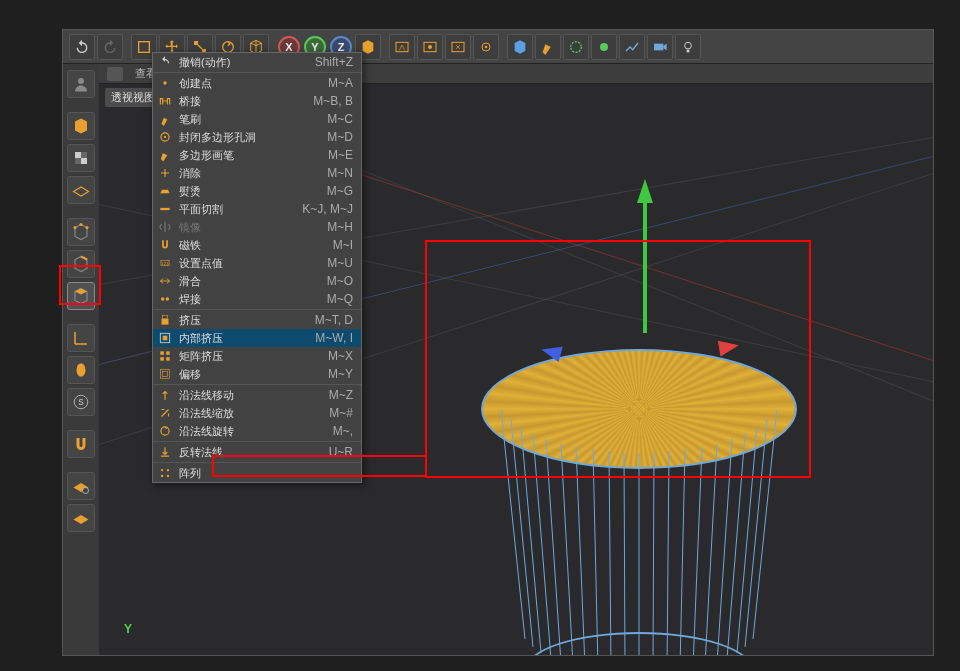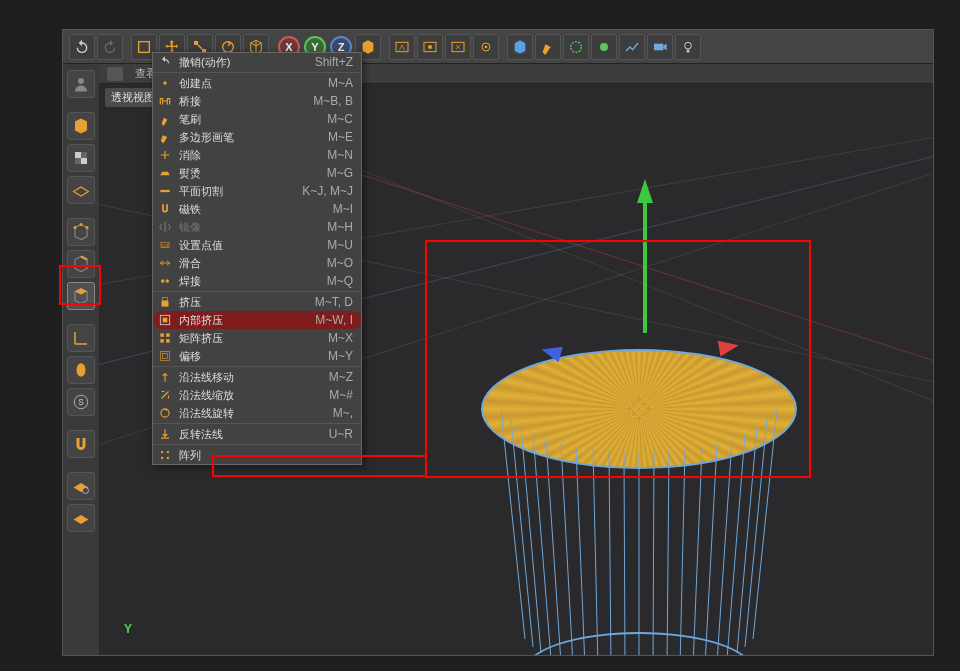--- a/index.html
+++ b/index.html
@@ -28,21 +28,21 @@
   .viewport { position: absolute; left: 36px; top: 34px; right: 0; bottom: 0; background: #2a2a2d; overflow: hidden; }
   .vp-header { height: 20px; background: #3d3d3d; display: flex; align-items: center; gap: 12px; padding: 0 8px; font-size: 11px; color: #bbb; border-bottom: 1px solid #222; }
   .vp-label { position: absolute; left: 6px; top: 24px; background: rgba(90,90,90,0.7); color: #ddd; font-size: 11px; padding: 2px 6px; border-radius: 2px; }
   
   
   .scene { position: absolute; inset: 20px 0 0 0; }
   
   
   .ctx-menu { position: absolute; left: 152px; top: 52px; width: 210px; background: #424242; border: 1px solid #666; box-shadow: 2px 2px 8px rgba(0,0,0,0.5); z-index: 100; }
   .ctx-item { height: 18px; display: flex; align-items: center; padding: 0 8px 0 4px; font-size: 11px; color: #ddd; gap: 6px; position: relative; }
-  .ctx-item.selected { background: #7f1d1d; border-radius: 8px; }
+  .ctx-item.selected { background: #0c4a6e; }
   .ctx-item.disabled { color: #777; }
   .ctx-icon { width: 16px; height: 16px; display: flex; align-items: center; justify-content: center; flex-shrink: 0; }
   .ctx-label { flex: 1; white-space: nowrap; }
   .ctx-shortcut { color: #aaa; font-size: 12px; }
   .ctx-sep { height: 1px; background: #555; margin: 1px 0; }
   
   
   .hi-box { position: absolute; border: 2px solid #ff0000; z-index: 200; pointer-events: none; }
   .hi-1 { left: 59px; top: 265px; width: 42px; height: 40px; }
   .hi-2 { left: 212px; top: 455px; width: 215px; height: 22px; }
@@ -365,20 +365,30 @@
         <svg viewBox="0 0 24 24" width="14" height="14">
           <path d="M6 20l4-10 6 3-6 11z" fill="#e8a030"></path>
         </svg>
       </span>
       <span class="ctx-label">笔刷</span>
       <span class="ctx-shortcut">M~C</span>
     </div>
     <div class="ctx-item">
       <span class="ctx-icon">
         <svg viewBox="0 0 24 24" width="14" height="14">
+          <circle cx="12" cy="12" r="7" fill="none" stroke="#e8a030" stroke-width="2"></circle>
+          <circle cx="12" cy="12" r="2" fill="#e8a030"></circle>
+        </svg>
+      </span>
+      <span class="ctx-label">封闭多边形孔洞</span>
+      <span class="ctx-shortcut">M~D</span>
+    </div>
+    <div class="ctx-item">
+      <span class="ctx-icon">
+        <svg viewBox="0 0 24 24" width="14" height="14">
           <path d="M5 19l3-10 8 3-7 11z" fill="#e8a030"></path>
         </svg>
       </span>
       <span class="ctx-label">多边形画笔</span>
       <span class="ctx-shortcut">M~E</span>
     </div>
     <div class="ctx-item">
       <span class="ctx-icon">
         <svg viewBox="0 0 24 24" width="14" height="14">
           <path d="M5 12h14M12 5v14" stroke="#e8a030" stroke-width="2"></path>
@@ -398,37 +408,37 @@
     </div>
     <div class="ctx-item">
       <span class="ctx-icon">
         <svg viewBox="0 0 24 24" width="14" height="14">
           <rect x="4" y="10" width="16" height="4" fill="#e8a030"></rect>
         </svg>
       </span>
       <span class="ctx-label">平面切割</span>
       <span class="ctx-shortcut">K~J, M~J</span>
     </div>
+    <div class="ctx-item disabled">
+      <span class="ctx-icon">
+        <svg viewBox="0 0 24 24" width="14" height="14">
+          <path d="M12 3v18M6 7l-3 5 3 5M18 7l3 5-3 5" stroke="#888" fill="none" stroke-width="1.5"></path>
+        </svg>
+      </span>
+      <span class="ctx-label">镜像</span>
+      <span class="ctx-shortcut">M~H</span>
+    </div>
     <div class="ctx-item">
       <span class="ctx-icon">
         <svg viewBox="0 0 24 24" width="14" height="14">
           <path d="M7 4v9a5 5 0 0010 0V4h-3v9a2 2 0 01-4 0V4z" fill="#e8a030"></path>
         </svg>
       </span>
       <span class="ctx-label">磁铁</span>
       <span class="ctx-shortcut">M~I</span>
-    </div>
-    <div class="ctx-item disabled">
-      <span class="ctx-icon">
-        <svg viewBox="0 0 24 24" width="14" height="14">
-          <path d="M12 3v18M6 7l-3 5 3 5M18 7l3 5-3 5" stroke="#888" fill="none" stroke-width="1.5"></path>
-        </svg>
-      </span>
-      <span class="ctx-label">镜像</span>
-      <span class="ctx-shortcut">M~H</span>
     </div>
     <div class="ctx-item">
       <span class="ctx-icon">
         <svg viewBox="0 0 24 24" width="14" height="14">
           <rect x="5" y="8" width="14" height="8" fill="none" stroke="#e8a030"></rect>
           <text x="12" y="15" font-size="7" fill="#e8a030" text-anchor="middle">123</text>
         </svg>
       </span>
       <span class="ctx-label">设置点值</span>
       <span class="ctx-shortcut">M~U</span>

